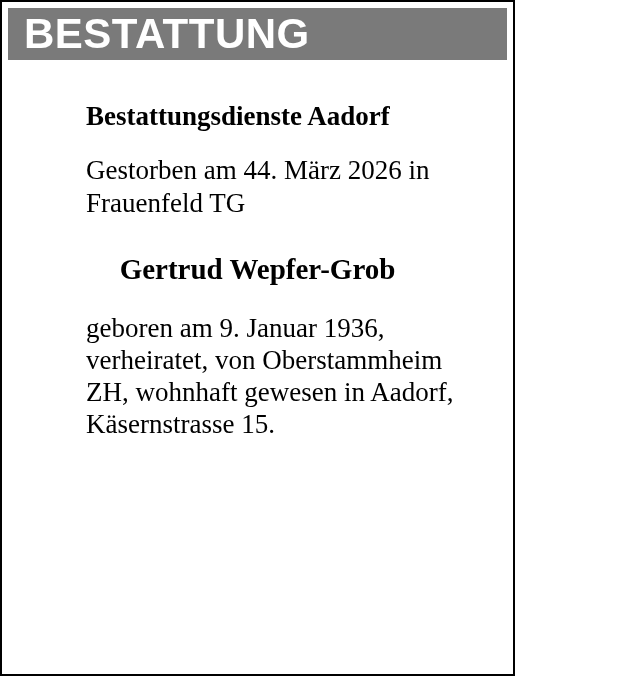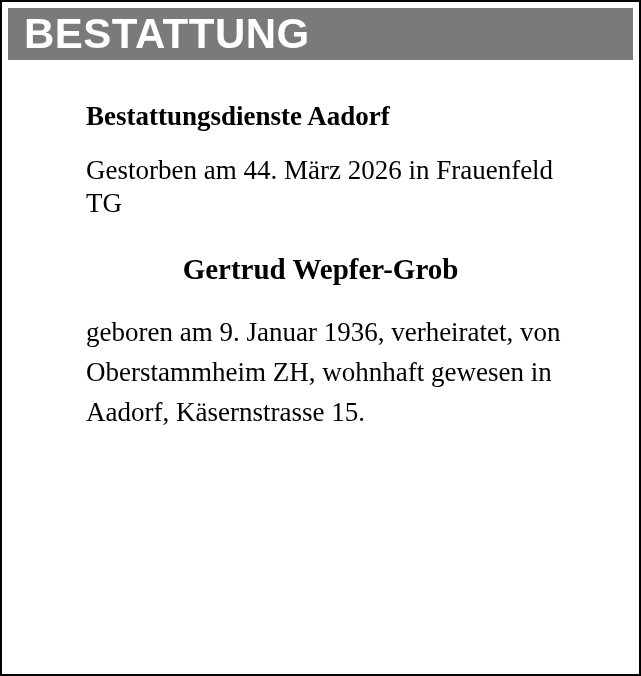--- a/index.html
+++ b/index.html
@@ -10,21 +10,21 @@
   body {
     width: 641px;
     height: 676px;
     font-family: "Liberation Serif", serif;
     color: #000000;
     overflow: hidden;
   }
   .notice {
     position: relative;
     box-sizing: border-box;
-    width: 641px;
+    width: 515px;
     height: 676px;
     border: 2px solid #000000;
     background: #ffffff;
     padding: 0;
   }
   .header-band {
     box-sizing: border-box;
     margin: 6px 6px 0 6px;
     height: 52px;
     background: #7a7a7a;
@@ -57,21 +57,21 @@
   }
   .person-name {
     font-weight: bold;
     font-size: 29px;
     line-height: 34px;
     margin: 32px 0 0 0;
     text-align: center;
   }
   .details {
     font-size: 27px;
-    line-height: 40px;
+    line-height: 32px;
     margin: 26px 0 0 56px;
     max-width: 520px;
   }
   .farewell {
     font-weight: bold;
     font-size: 27px;
     line-height: 34px;
     margin: 48px 0 0 56px;
     max-width: 510px;
   }

